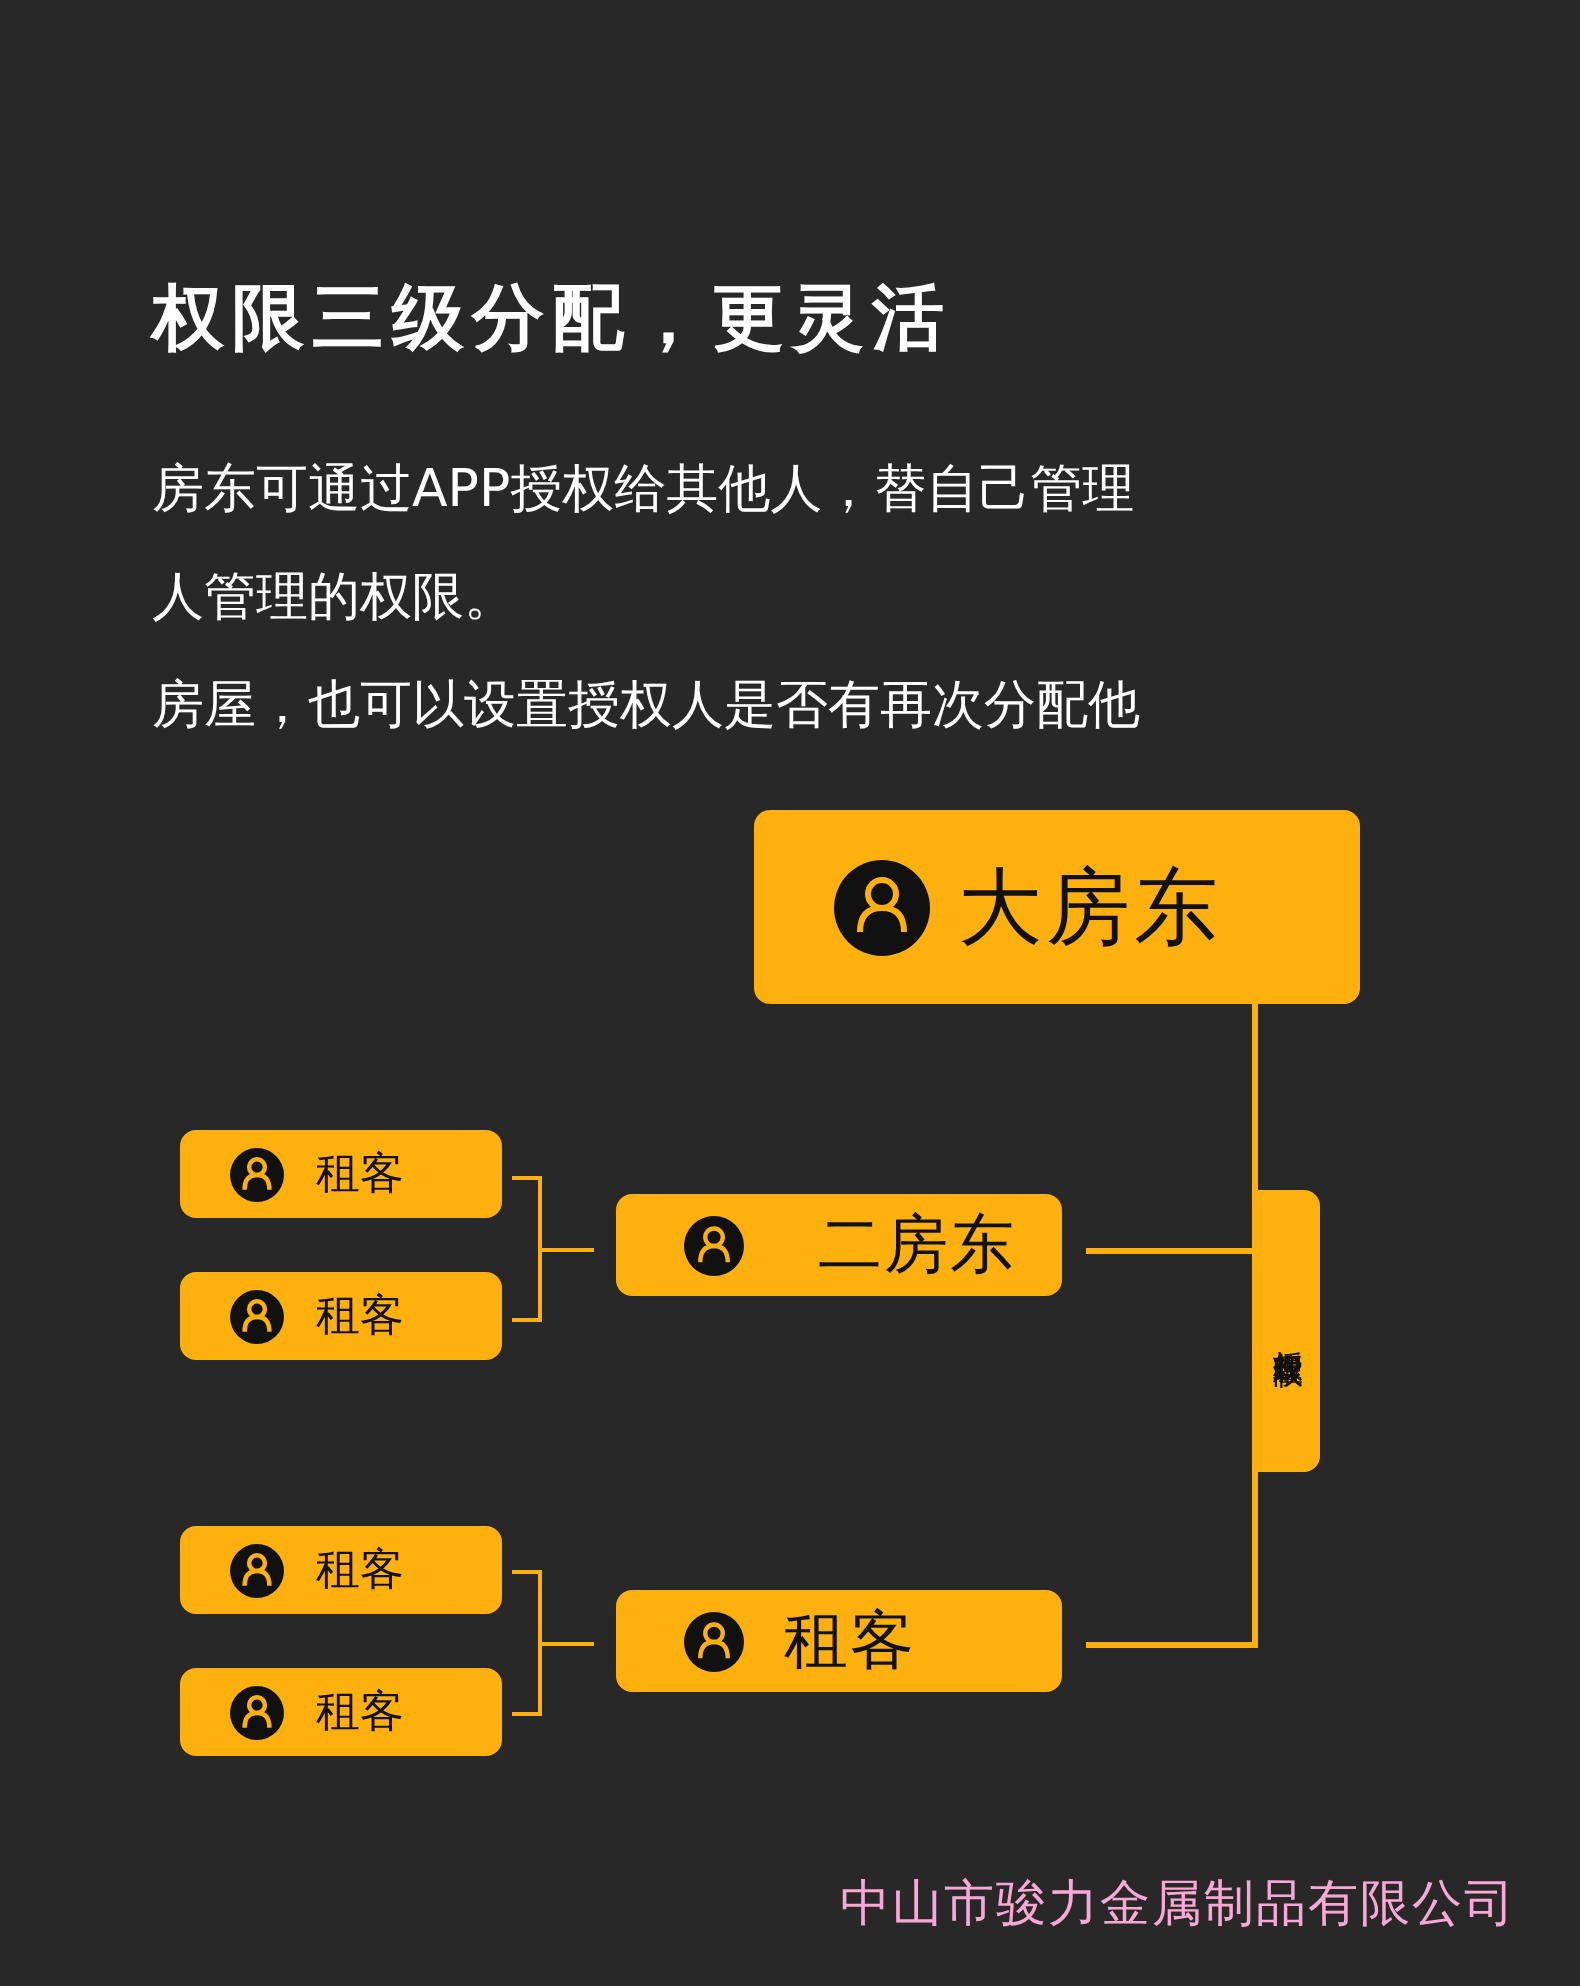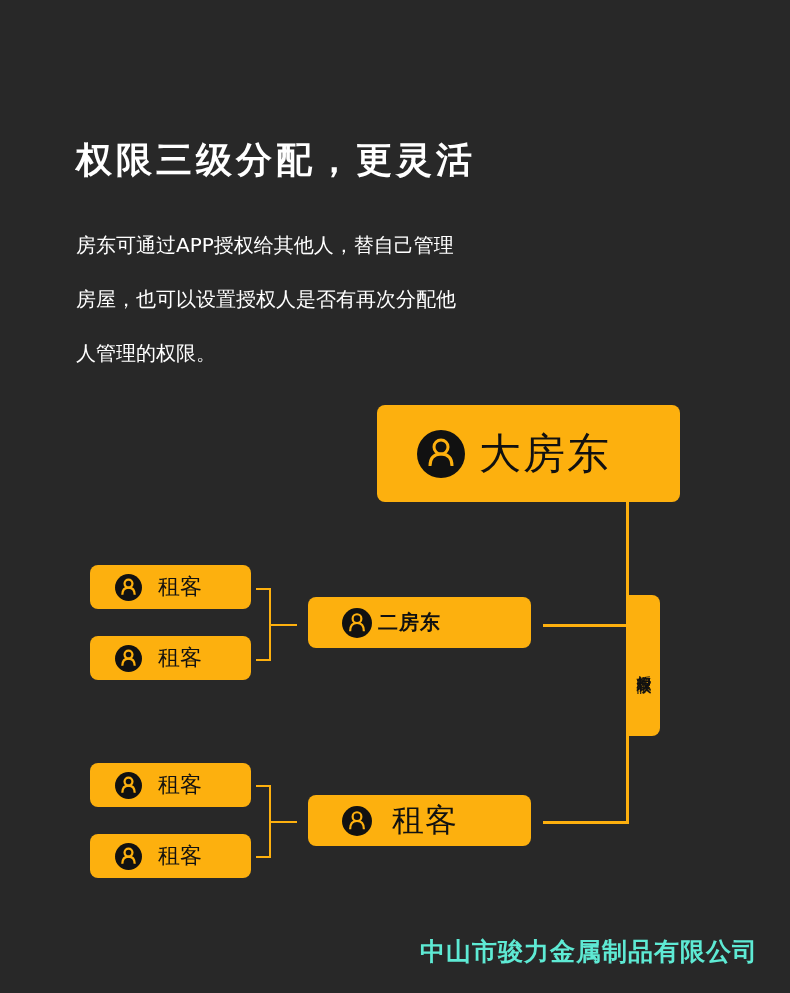--- a/index.html
+++ b/index.html
@@ -6,21 +6,21 @@
   body {
     width:790px; height:993px; background:#282828; position:relative; overflow:hidden;
     font-family:"DejaVu Sans","Liberation Sans",sans-serif;
   }
   .title {
     position:absolute; left:76px; top:130px; color:#ffffff;
     font-size:36px; font-weight:bold; letter-spacing:4px; line-height:60px; white-space:nowrap;
   }
   .desc {
     position:absolute; left:76px; top:218px; width:590px; color:#ffffff;
-    font-size:20px; line-height:54px;
+    font-size:26px; line-height:54px;
   }
   .desc div { white-space:nowrap; }
   .box {
     position:absolute; background:#FDB00E; border-radius:8px;
     display:flex; align-items:center; color:#111;
   }
   .icon {
     display:inline-block; border-radius:50%; background:#111; position:relative; flex:none;
   }
   .icon svg { position:absolute; left:0; top:0; width:100%; height:100%; }
@@ -28,33 +28,33 @@
   .tag {
     position:absolute; left:627px; top:595px; width:33px; height:141px;
     background:#FDB00E; border-radius:0 8px 8px 0;
     display:flex; align-items:center; justify-content:center;
   }
   .tag span {
     writing-mode:vertical-rl; color:#111; font-size:15px; letter-spacing:1px;
     text-orientation:upright;
   }
   .footer {
-    position:absolute; right:32px; top:935px; color:#5eead4;
-    font-size:25px; font-weight:bold; letter-spacing:1px; white-space:nowrap;
+    position:absolute; right:32px; top:935px; color:#f9a8d4;
+    font-size:25px; font-weight:normal; letter-spacing:1px; white-space:nowrap;
   }
 </style>
 </head>
 <body>
 
 <div class="title">权限三级分配，更灵活</div>
 
 <div class="desc">
   <div>房东可通过APP授权给其他人，替自己管理</div>
+  <div>人管理的权限。</div>
   <div>房屋，也可以设置授权人是否有再次分配他</div>
-  <div>人管理的权限。</div>
 </div>
 
 <div class="box" style="left:377px;top:405px;width:303px;height:97px;padding-left:40px;box-sizing:border-box;">
   <span class="icon" style="width:48px;height:48px;">
     <svg viewBox="0 0 48 48">
         <circle cx="24" cy="17" r="7" fill="none" stroke="#FDB00E" stroke-width="3"></circle>
         <path d="M13 36 Q13 24 24 24 Q35 24 35 36" fill="none" stroke="#FDB00E" stroke-width="3"></path>
       </svg>
   </span>
   <span style="font-size:42px;margin-left:14px;letter-spacing:2px;">大房东</span>
@@ -67,21 +67,21 @@
 <div class="line" style="left:543px;top:624px;width:85px;height:3px;"></div>
 <div class="line" style="left:543px;top:821px;width:86px;height:3px;"></div>
 
 <div class="box" style="left:308px;top:597px;width:223px;height:51px;padding-left:34px;box-sizing:border-box;">
   <span class="icon" style="width:30px;height:30px;">
     <svg viewBox="0 0 48 48">
         <circle cx="24" cy="17" r="7" fill="none" stroke="#FDB00E" stroke-width="3.5"></circle>
         <path d="M13 37 Q13 24 24 24 Q35 24 35 37" fill="none" stroke="#FDB00E" stroke-width="3.5"></path>
       </svg>
   </span>
-  <span style="font-size:20px;margin-left:6px;letter-spacing:1px;font-weight:bold;">二房东</span>
+  <span style="font-size:32px;margin-left:37px;letter-spacing:1px;">二房东</span>
 </div>
 <div class="box" style="left:308px;top:795px;width:223px;height:51px;padding-left:34px;box-sizing:border-box;">
   <span class="icon" style="width:30px;height:30px;">
     <svg viewBox="0 0 48 48">
         <circle cx="24" cy="17" r="7" fill="none" stroke="#FDB00E" stroke-width="3.5"></circle>
         <path d="M13 37 Q13 24 24 24 Q35 24 35 37" fill="none" stroke="#FDB00E" stroke-width="3.5"></path>
       </svg>
   </span>
   <span style="font-size:32px;margin-left:20px;letter-spacing:1px;">租客</span>
 </div>

